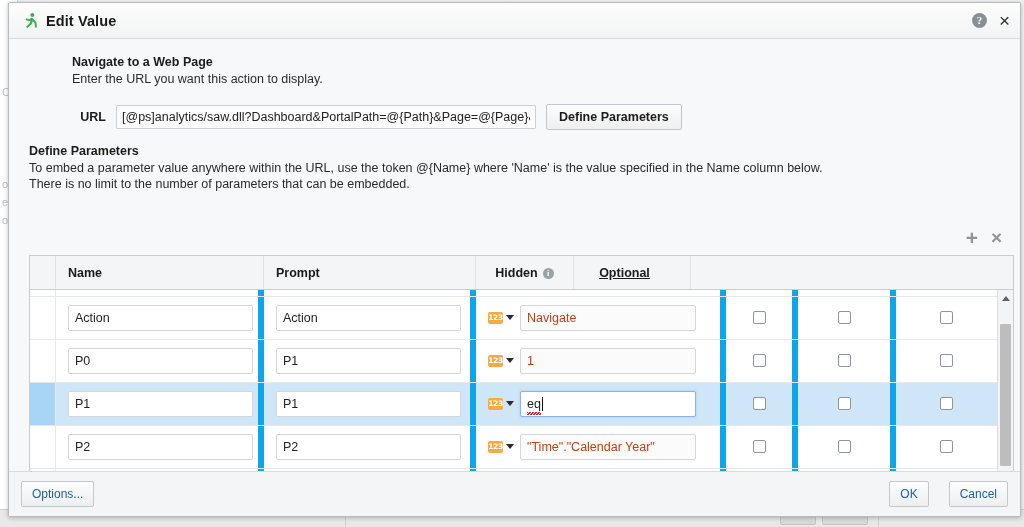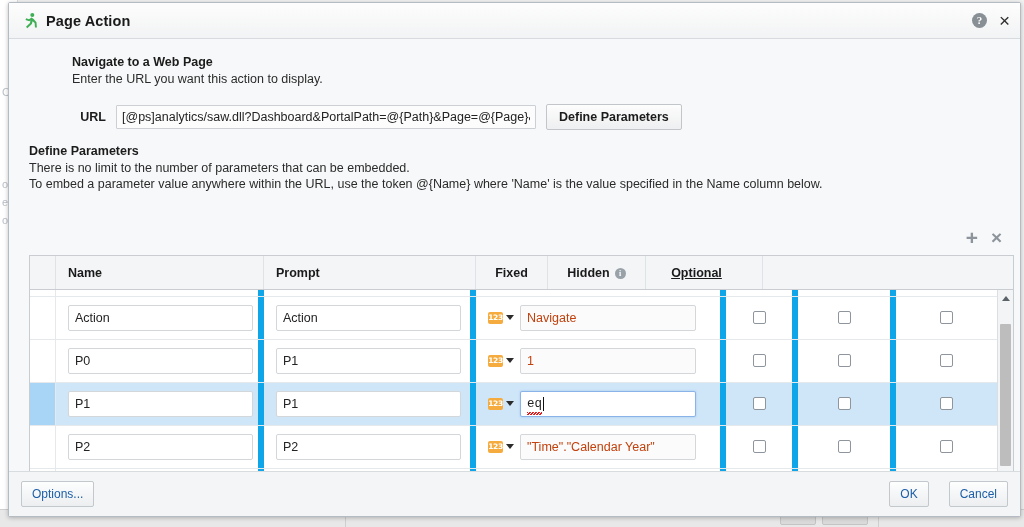--- a/index.html
+++ b/index.html
@@ -369,21 +369,20 @@
   .typed-text {
     font-size: 12.5px;
     color: #232323;
     border-bottom: 2px solid transparent;
     background-image: repeating-linear-gradient(
       135deg, #e02020 0px, #e02020 1px, transparent 1px, transparent 2px);
     background-repeat: repeat-x;
     background-size: 3px 3px;
     background-position: 0 100%;
     padding-bottom: 4px;
-    font-family: Liberation Mono, monospace;
   }
   .text-caret {
     display: inline-block;
     width: 1px;
     height: 14px;
     background: #111;
     vertical-align: -3px;
     margin-left: 1px;
   }
 
@@ -479,21 +478,21 @@
 
 <div id="dialog">
 
   <div id="titlebar">
     <svg id="runner-icon" viewBox="0 0 18 18">
       <g fill="#3faf55">
         <circle cx="11.3" cy="3.1" r="2.0"></circle>
         <path d="M10.6 5.6 L8.0 7.2 L5.1 6.2 L4.5 7.9 L8.2 9.3 L9.4 8.6 L9.0 11.0 L5.0 14.8 L6.3 16.2 L10.9 11.9 L11.6 9.2 L13.6 11.1 L14.0 15.6 L15.9 15.5 L15.5 10.2 L12.9 7.2 Z"></path>
       </g>
     </svg>
-    <div id="dialog-title">Page Action</div>
+    <div id="dialog-title">Edit Value</div>
     <div id="titlebar-actions">
       <div class="help-icon">?</div>
       <div class="close-icon">×</div>
     </div>
   </div>
 
   <div id="dialog-body">
 
     <div id="nav-section">
       <div id="nav-heading">Navigate to a Web Page</div>
@@ -501,36 +500,35 @@
 
       <div id="url-row">
         <div id="url-label">URL</div>
         <input id="url-input" type="text" value="[@ps]analytics/saw.dll?Dashboard&amp;PortalPath=@{Path}&amp;Page=@{Page}&amp;" style="">
         <button id="define-params-button">Define Parameters</button>
       </div>
     </div>
 
     <div id="define-section">
       <div id="define-heading">Define Parameters</div>
+      <div class="define-line">To embed a parameter value anywhere within the URL, use the token @{Name} where 'Name' is the value specified in the Name column below.</div>
       <div class="define-line">There is no limit to the number of parameters that can be embedded.</div>
-      <div class="define-line">To embed a parameter value anywhere within the URL, use the token @{Name} where 'Name' is the value specified in the Name column below.</div>
     </div>
 
     <div id="table-toolbar">
       <div class="tb-plus">+</div>
       <div class="tb-x">×</div>
     </div>
 
     <div id="param-table-wrap">
 
       <div id="thead">
         <div class="th col-sel"></div>
         <div class="th col-name">Name</div>
         <div class="th col-prompt">Prompt</div>
-        <div class="th col-fixed">Fixed</div>
         <div class="th col-hidden">
           <span>Hidden</span>
           <span class="hidden-info">i</span>
         </div>
         <div class="th col-opt last">Optional</div>
         <div class="th col-scroll"></div>
       </div>
 
       <div id="tbody">
 

